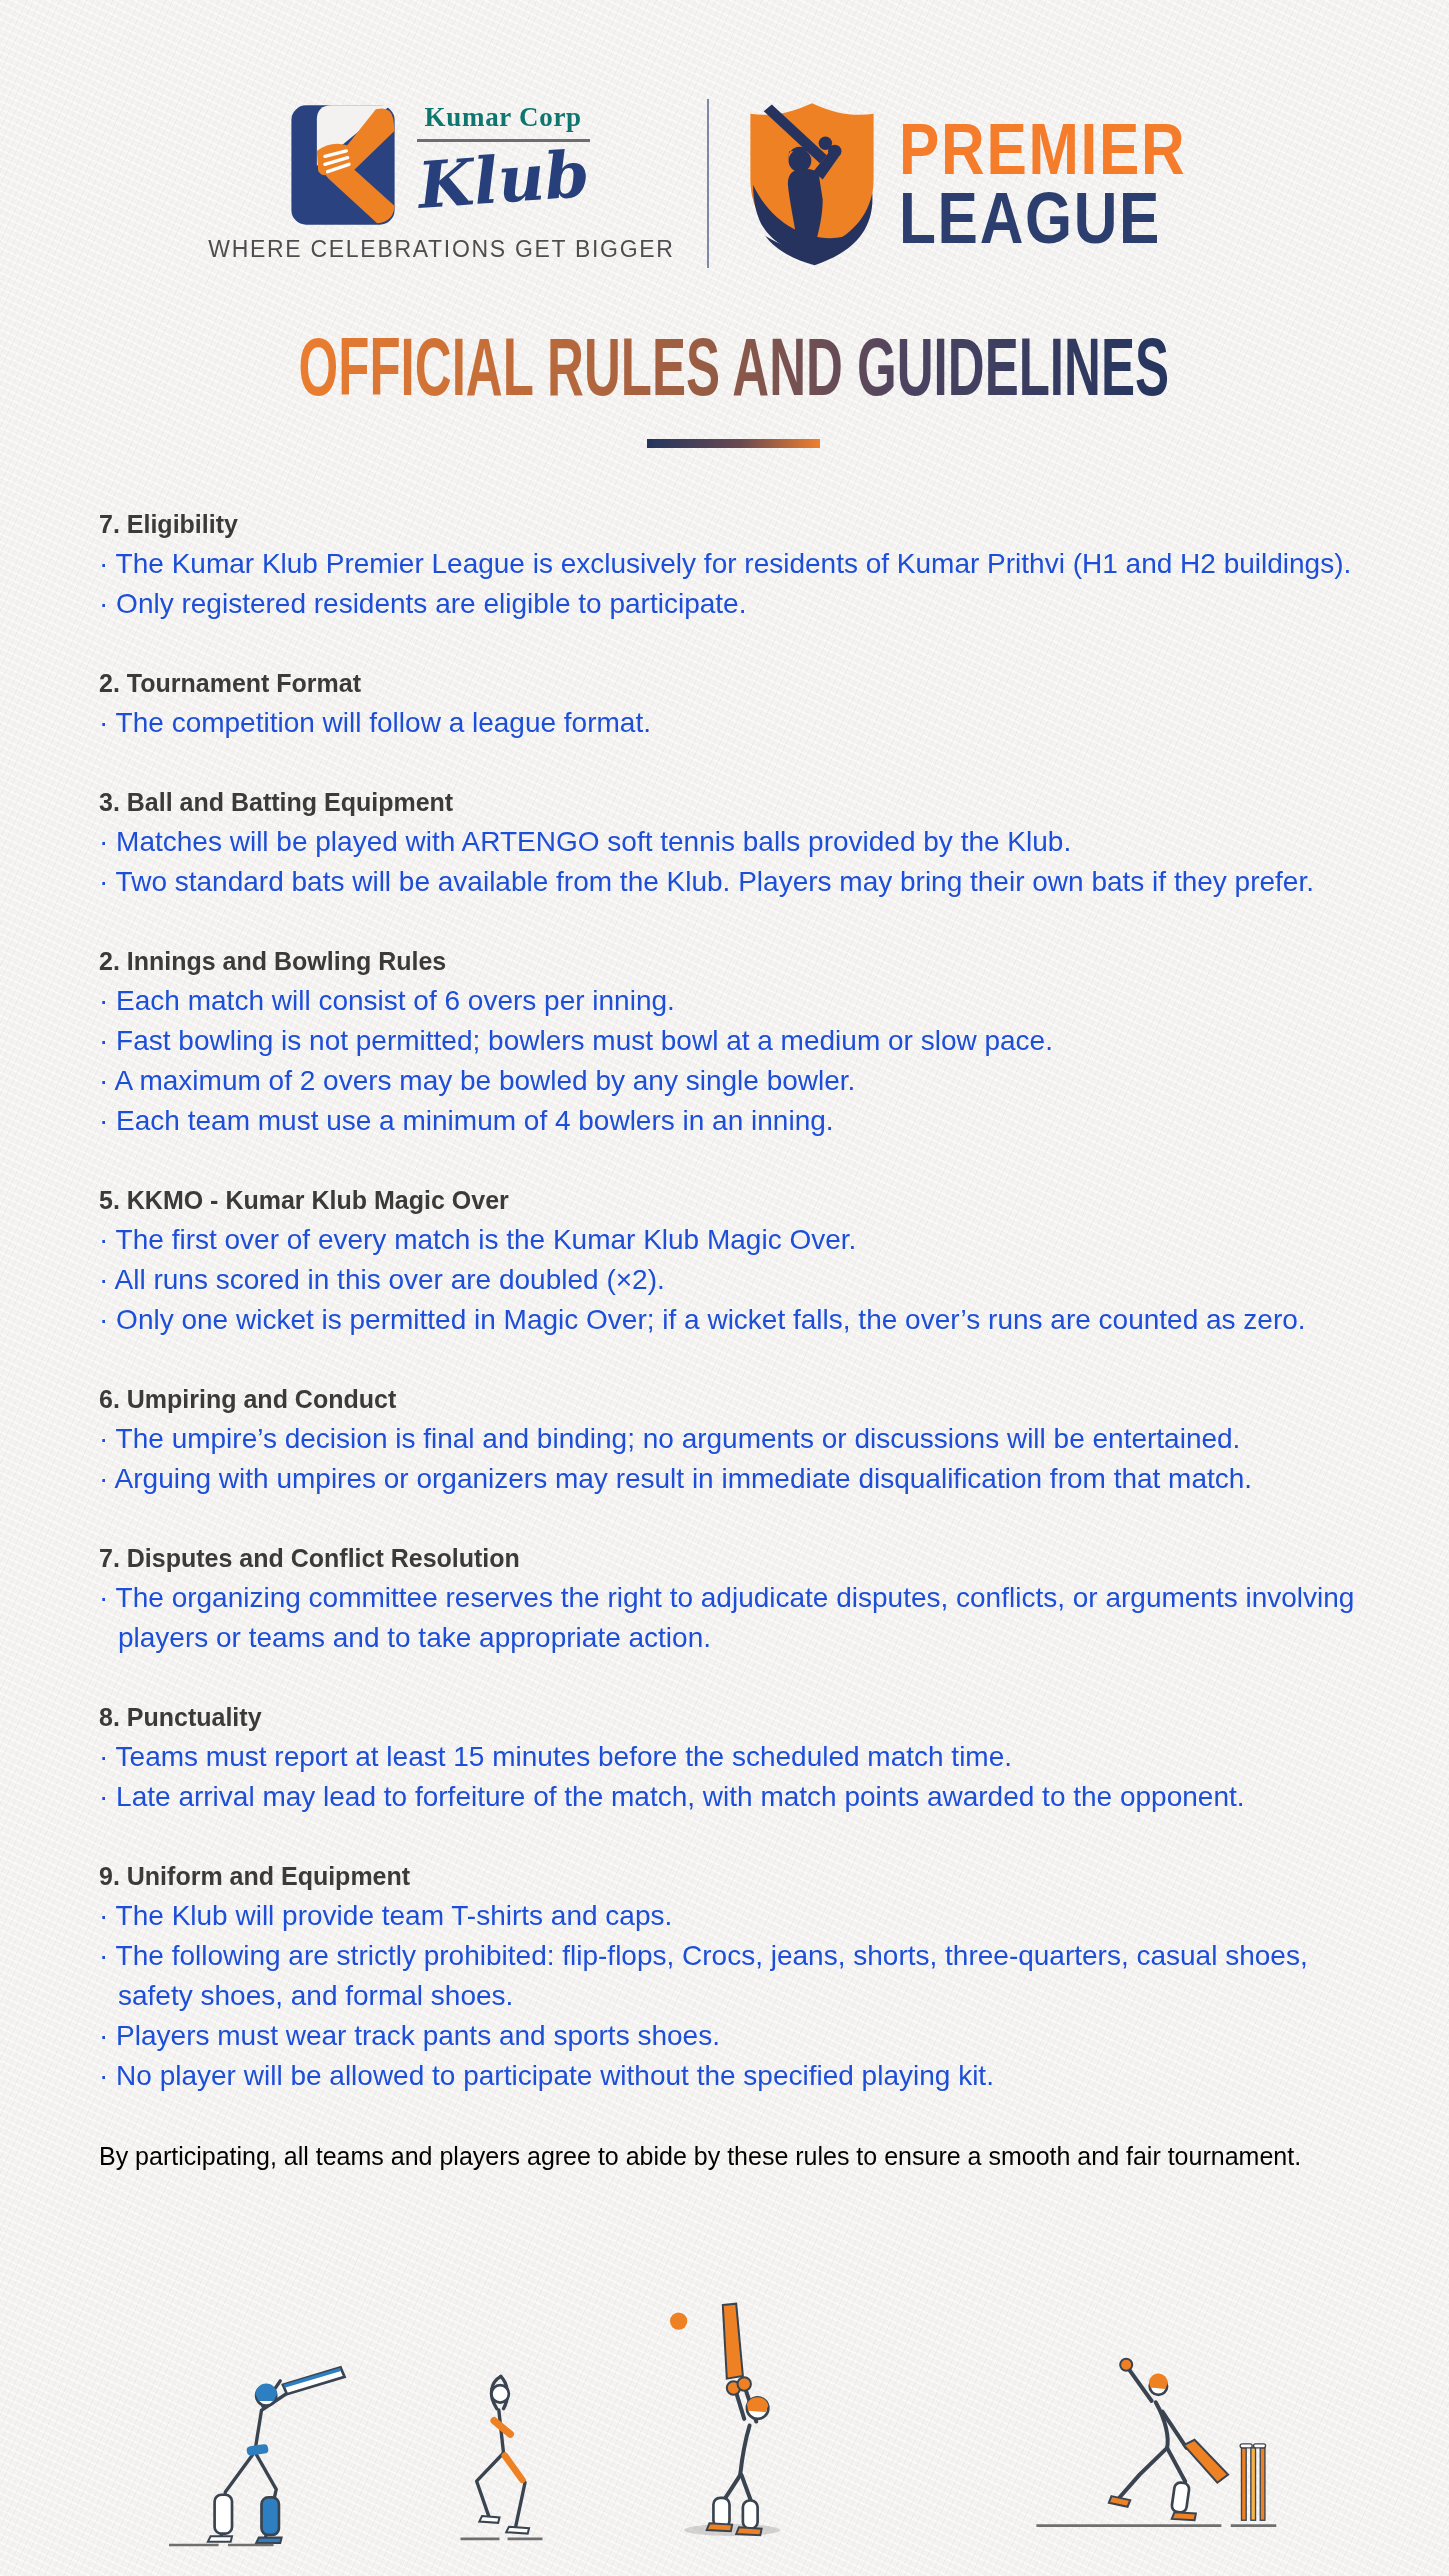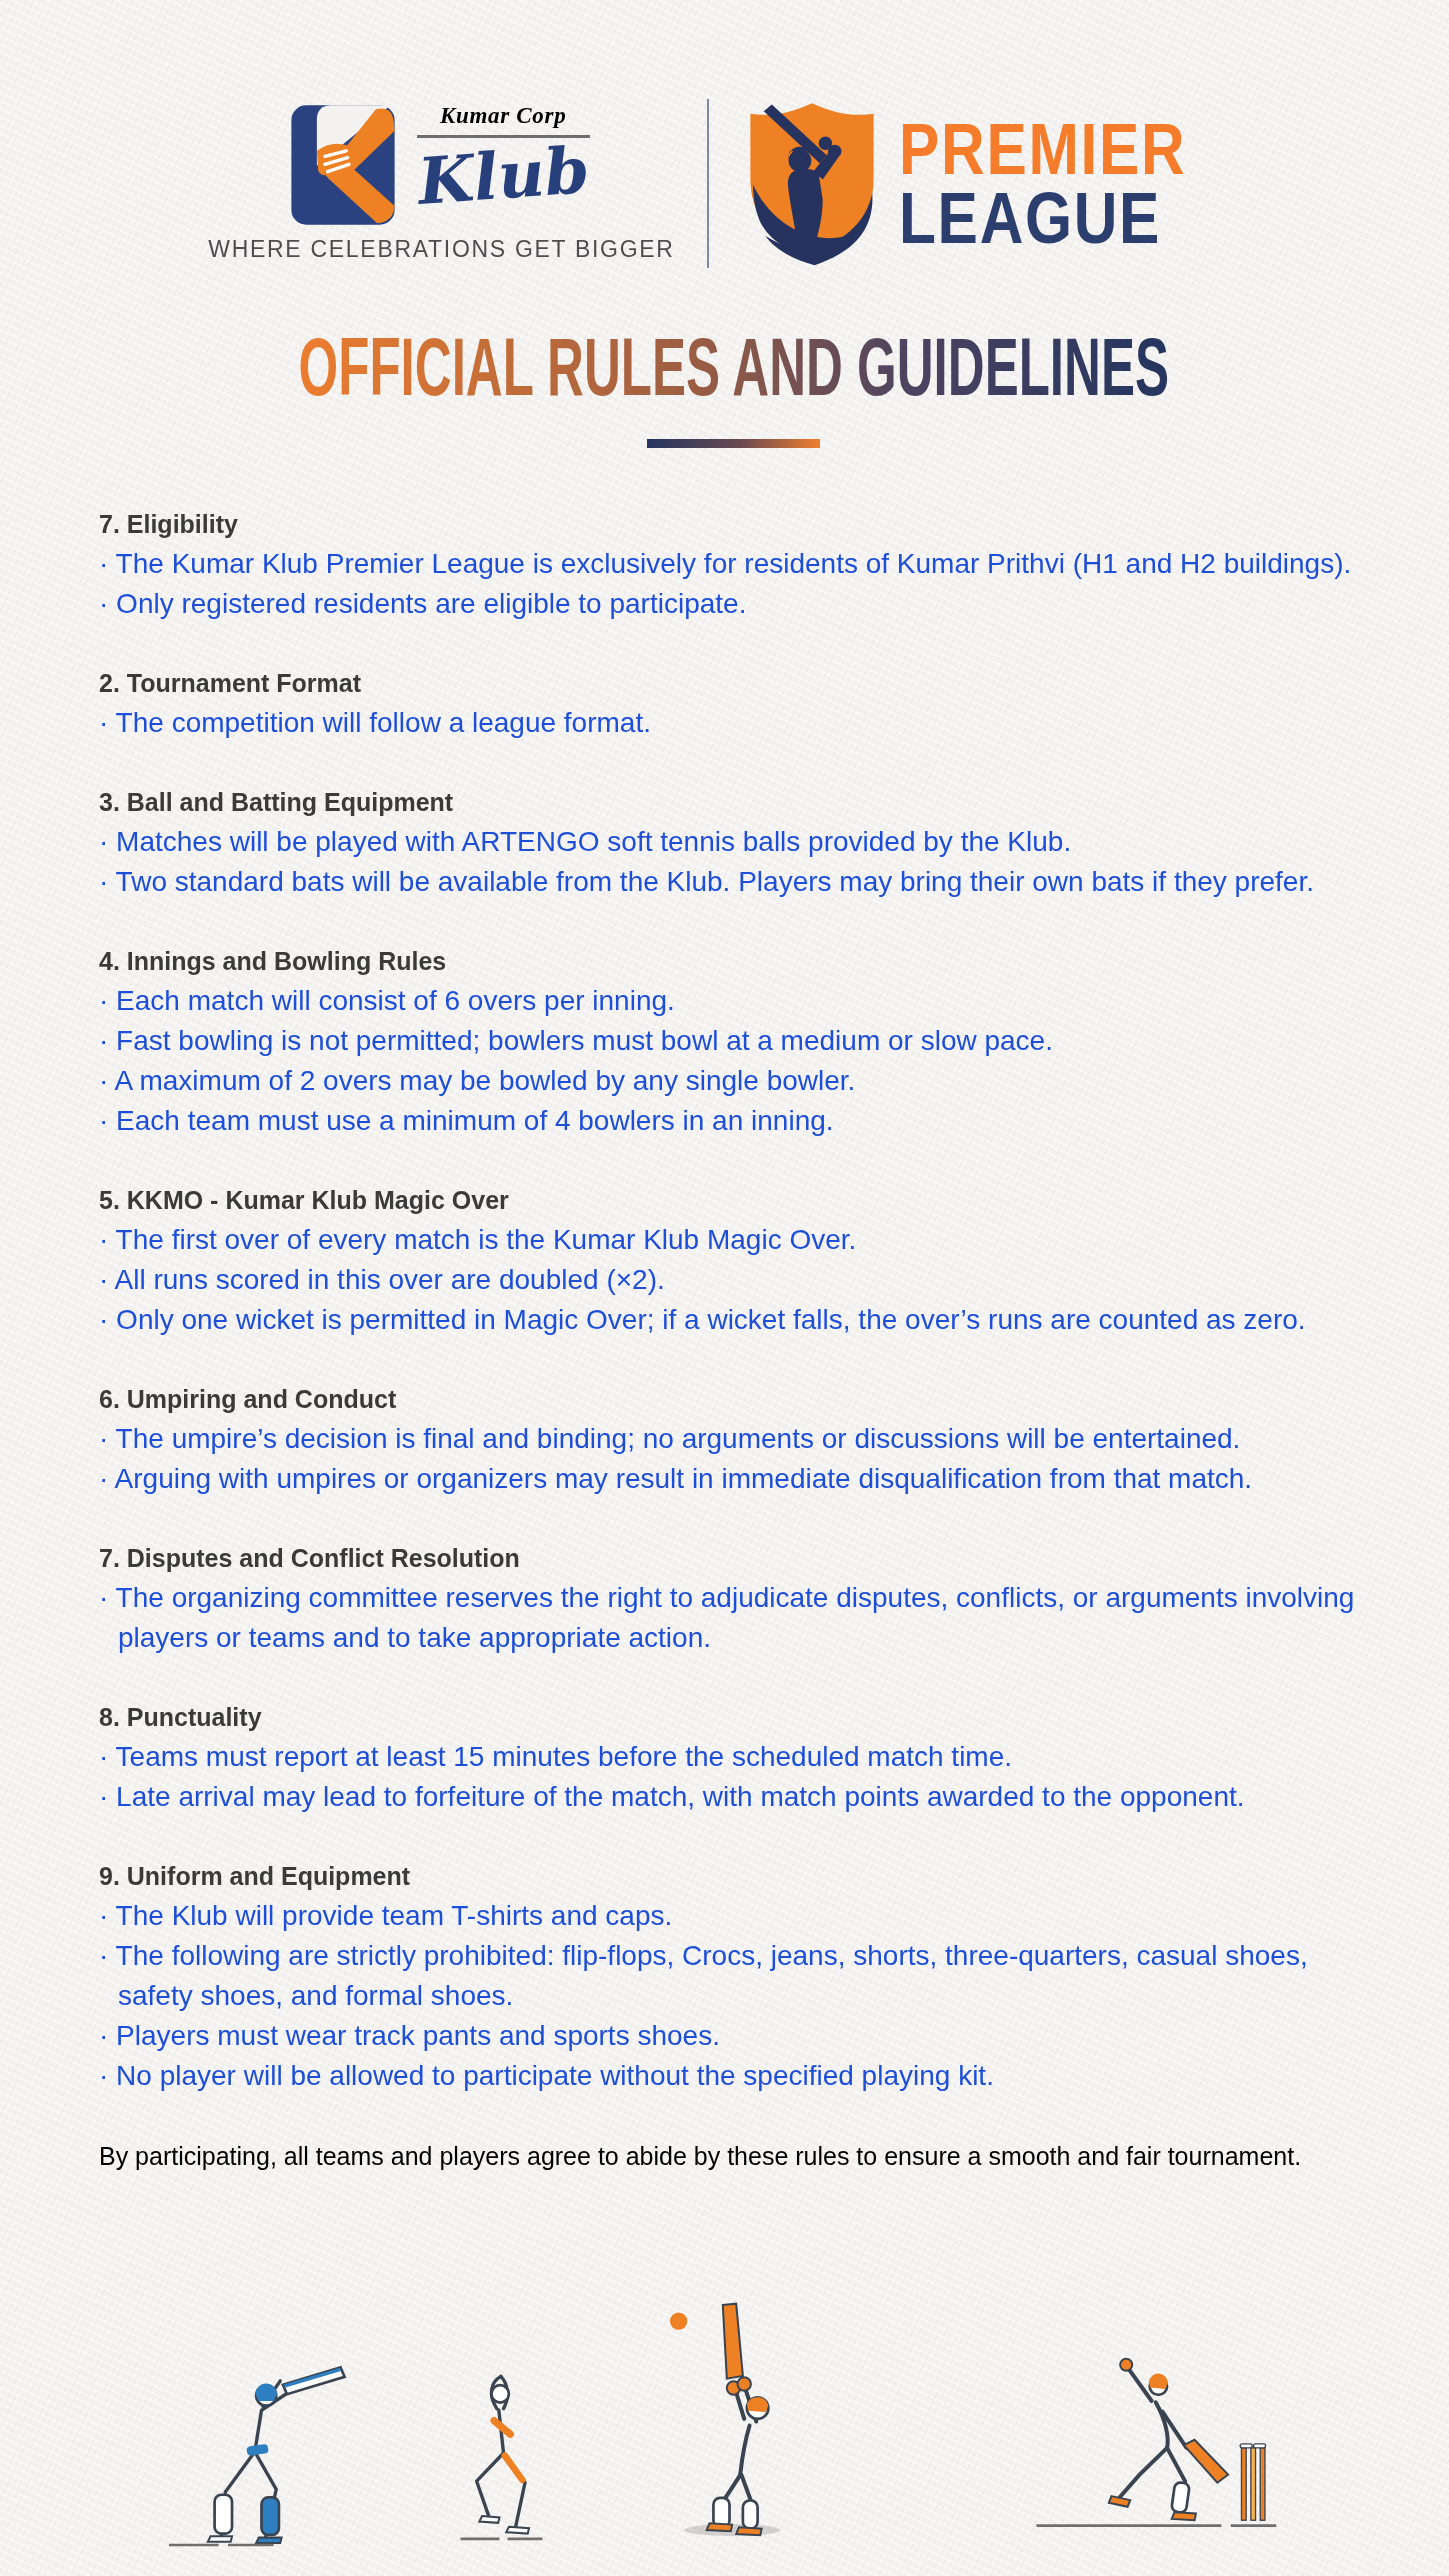--- a/index.html
+++ b/index.html
@@ -12,22 +12,22 @@
       repeating-linear-gradient(25deg, rgba(255,255,255,0.5) 0 2px, transparent 2px 7.4px),
       repeating-linear-gradient(115deg, rgba(0,0,0,0.012) 0 0.7px, transparent 0.7px 3.4px);
   }
   .page{position:relative;z-index:1;width:1449px;height:2576px;}
 
   
   .header{padding-top:99px;display:flex;justify-content:center;align-items:center;gap:32px;}
   .kumar-logo{display:flex;flex-direction:column;align-items:center;}
   .kumar-top{display:flex;align-items:flex-start;gap:17.4px;}
   .kumar-texts{display:flex;flex-direction:column;align-items:center;width:180px;}
-  .kumar-brand{font-family:"Liberation Serif",serif;font-weight:bold;font-size:23px;
-    color:#000000;letter-spacing:0.7px;white-space:nowrap;line-height:1;font-style:italic;}
+  .kumar-brand{font-family:"Liberation Serif",serif;font-weight:bold;font-size:27px;
+    color:#0f766e;letter-spacing:0.7px;white-space:nowrap;line-height:1;}
   .kumar-rule{width:173px;height:2.7px;background:#6d6e71;margin-top:8px;}
   .kumar-wordmark{font-family:"DejaVu Serif",serif;font-style:italic;font-weight:bold;
     font-size:64px;color:#27407c;line-height:1.05;transform:rotate(-4deg);margin-top:4px;white-space:nowrap;}
   .kumar-tagline{margin-top:9.4px;font-size:23px;letter-spacing:1.7px;color:#4d4d4f;white-space:nowrap;}
   .logo-sep{width:2px;height:169px;background:#42507a;opacity:.65;}
   .league-logo{display:flex;align-items:center;gap:12px;justify-content:flex-end;}
   .league-words{display:flex;flex-direction:column;transform:scaleX(0.84);transform-origin:left center;}
   .league-w1{font-size:72px;font-weight:bold;letter-spacing:2px;color:#f47c2b;line-height:.95;white-space:nowrap;}
   .league-w2{font-size:72px;font-weight:bold;letter-spacing:2px;color:#2b3e6d;line-height:.95;white-space:nowrap;}
 
@@ -128,21 +128,21 @@
       <section class="rule-section">
         <h3 class="rule-heading">2. Tournament Format</h3>
         <p class="rule-bullet"><span>· </span>The competition will follow a league format.</p>
       </section>
       <section class="rule-section">
         <h3 class="rule-heading">3. Ball and Batting Equipment</h3>
         <p class="rule-bullet"><span>· </span>Matches will be played with ARTENGO soft tennis balls provided by the Klub.</p>
         <p class="rule-bullet"><span>· </span>Two standard bats will be available from the Klub. Players may bring their own bats if they prefer.</p>
       </section>
       <section class="rule-section">
-        <h3 class="rule-heading">4. Innings and Bowling Rules</h3>
+        <h3 class="rule-heading">2. Innings and Bowling Rules</h3>
         <p class="rule-bullet"><span>· </span>Each match will consist of 6 overs per inning.</p>
         <p class="rule-bullet"><span>· </span>Fast bowling is not permitted; bowlers must bowl at a medium or slow pace.</p>
         <p class="rule-bullet"><span>· </span>A maximum of 2 overs may be bowled by any single bowler.</p>
         <p class="rule-bullet"><span>· </span>Each team must use a minimum of 4 bowlers in an inning.</p>
       </section>
       <section class="rule-section">
         <h3 class="rule-heading">5. KKMO - Kumar Klub Magic Over</h3>
         <p class="rule-bullet"><span>· </span>The first over of every match is the Kumar Klub Magic Over.</p>
         <p class="rule-bullet"><span>· </span>All runs scored in this over are doubled (×2).</p>
         <p class="rule-bullet"><span>· </span>Only one wicket is permitted in Magic Over; if a wicket falls, the over’s runs are counted as zero.</p>

